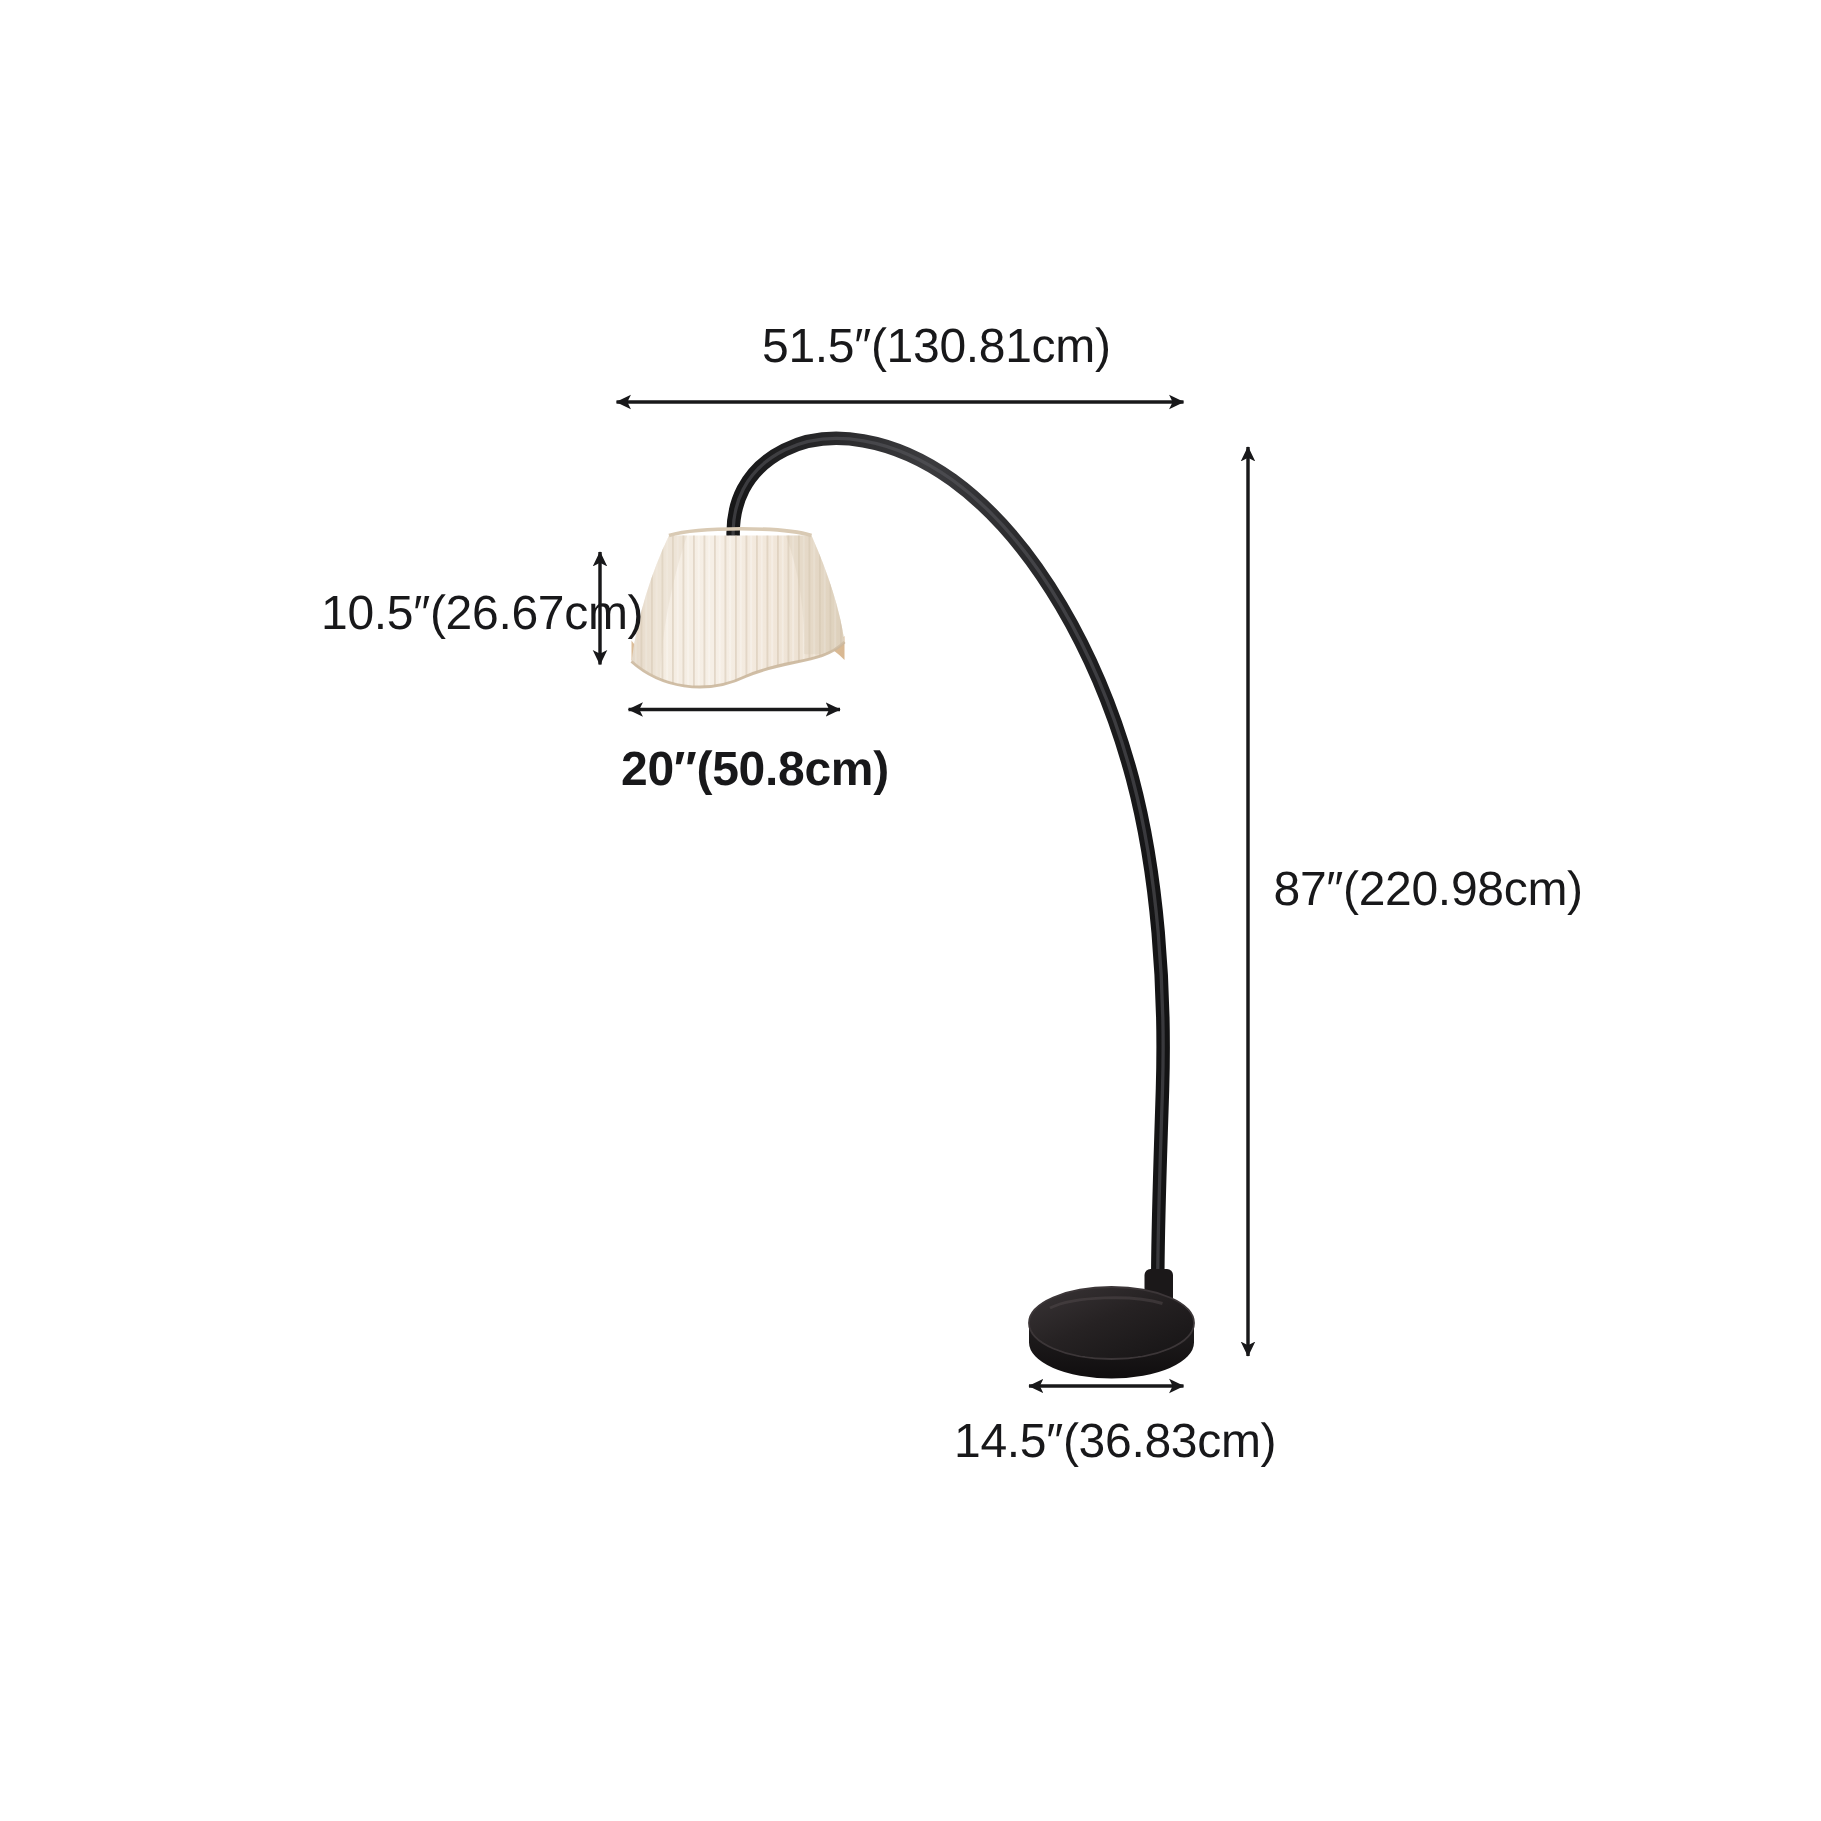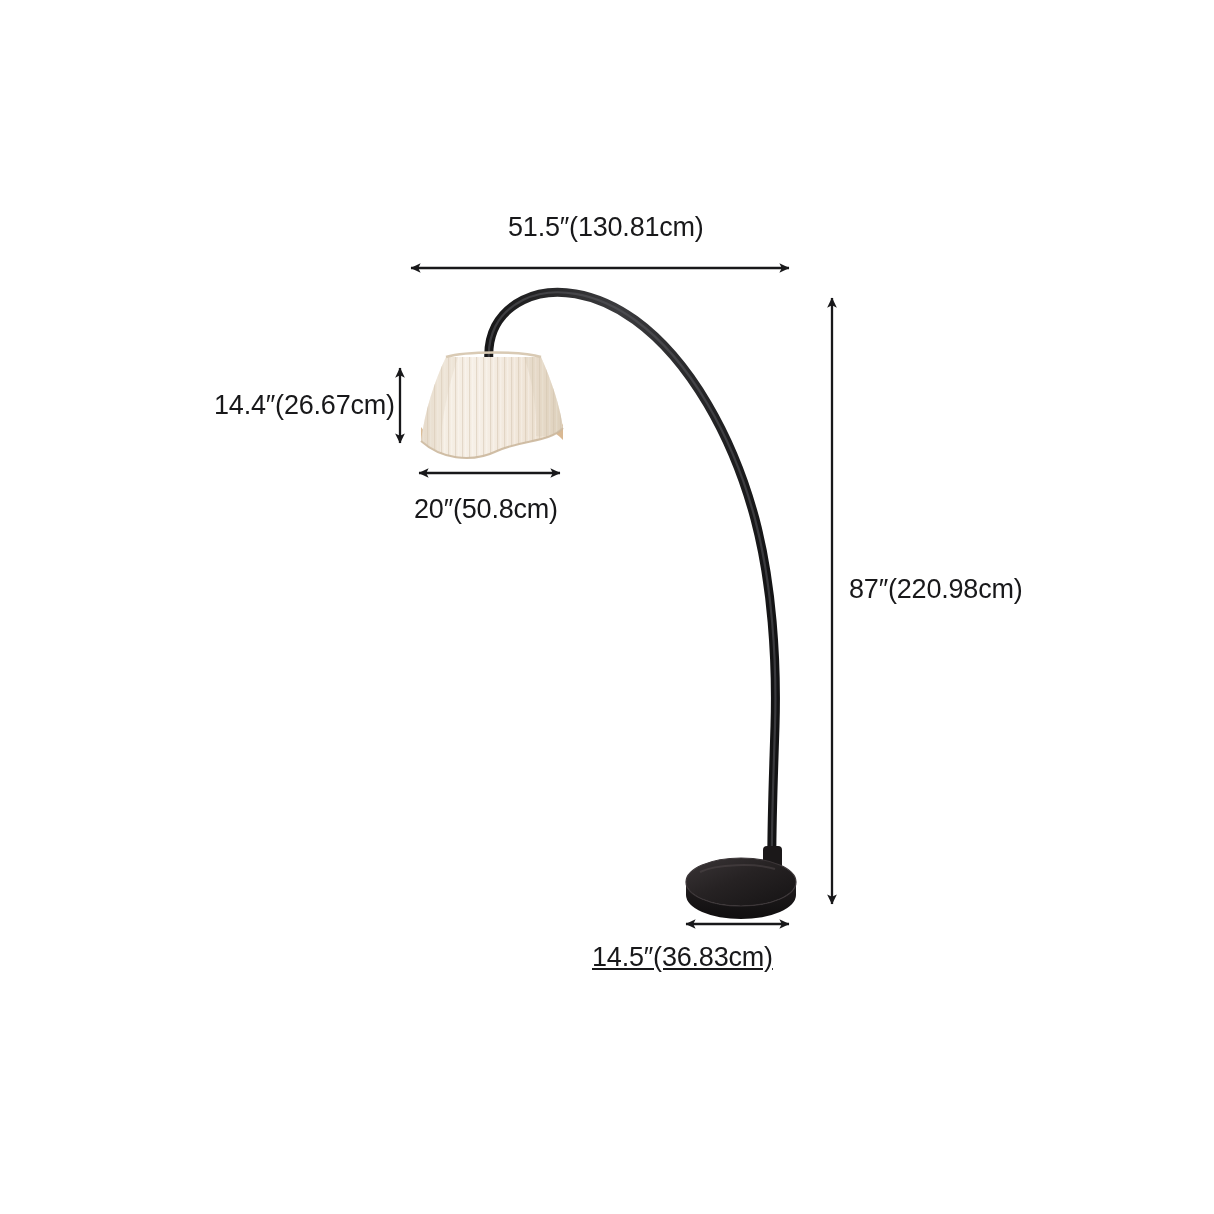--- a/index.html
+++ b/index.html
@@ -19,45 +19,45 @@
     position: absolute;
     left: 0;
     top: 0;
     width: 1214px;
     height: 1214px;
   }
   .dim-label {
     position: absolute;
     color: #18181a;
     font-family: "Liberation Sans", sans-serif;
-    font-size: 27px;
+    font-size: 32px;
     letter-spacing: -0.2px;
     white-space: nowrap;
     line-height: 1;
   }
   #label-overall-width {
     left: 508px;
     top: 214px;
   }
   #label-shade-height {
     left: 214px;
     top: 392px;
   }
   #label-shade-width {
     left: 414px;
     top: 496px;
+    font-weight: bold;
   }
   #label-overall-height {
     left: 849px;
     top: 576px;
   }
   #label-base-width {
-    left: 592px;
+    left: 636px;
     top: 944px;
-    text-decoration: underline;
   }
 </style>
 </head>
 <body>
 
 <div id="diagram-root">
 
   <svg id="product-svg" viewBox="0 0 1214 1214">
     <defs>
       <linearGradient id="shadeGrad" x1="0" y1="0" x2="1" y2="0">
@@ -164,21 +164,21 @@
 
     <line x1="419" y1="473" x2="560" y2="473" stroke="#18181a" stroke-width="2.3" marker-start="url(#arrowStart)" marker-end="url(#arrowEnd)"></line>
 
     <line x1="832" y1="298" x2="832" y2="904" stroke="#18181a" stroke-width="2.3" marker-start="url(#arrowStart)" marker-end="url(#arrowEnd)"></line>
 
     <line x1="686" y1="924" x2="789" y2="924" stroke="#18181a" stroke-width="2.3" marker-start="url(#arrowStart)" marker-end="url(#arrowEnd)"></line>
   </svg>
 
   <div class="dim-label" id="label-overall-width">51.5″(130.81cm)</div>
 
-  <div class="dim-label" id="label-shade-height">14.4″(26.67cm)</div>
+  <div class="dim-label" id="label-shade-height">10.5″(26.67cm)</div>
 
   <div class="dim-label" id="label-shade-width">20″(50.8cm)</div>
 
   <div class="dim-label" id="label-overall-height">87″(220.98cm)</div>
 
   <div class="dim-label" id="label-base-width">14.5″(36.83cm)</div>
 
 </div>
 
 </body></html>

